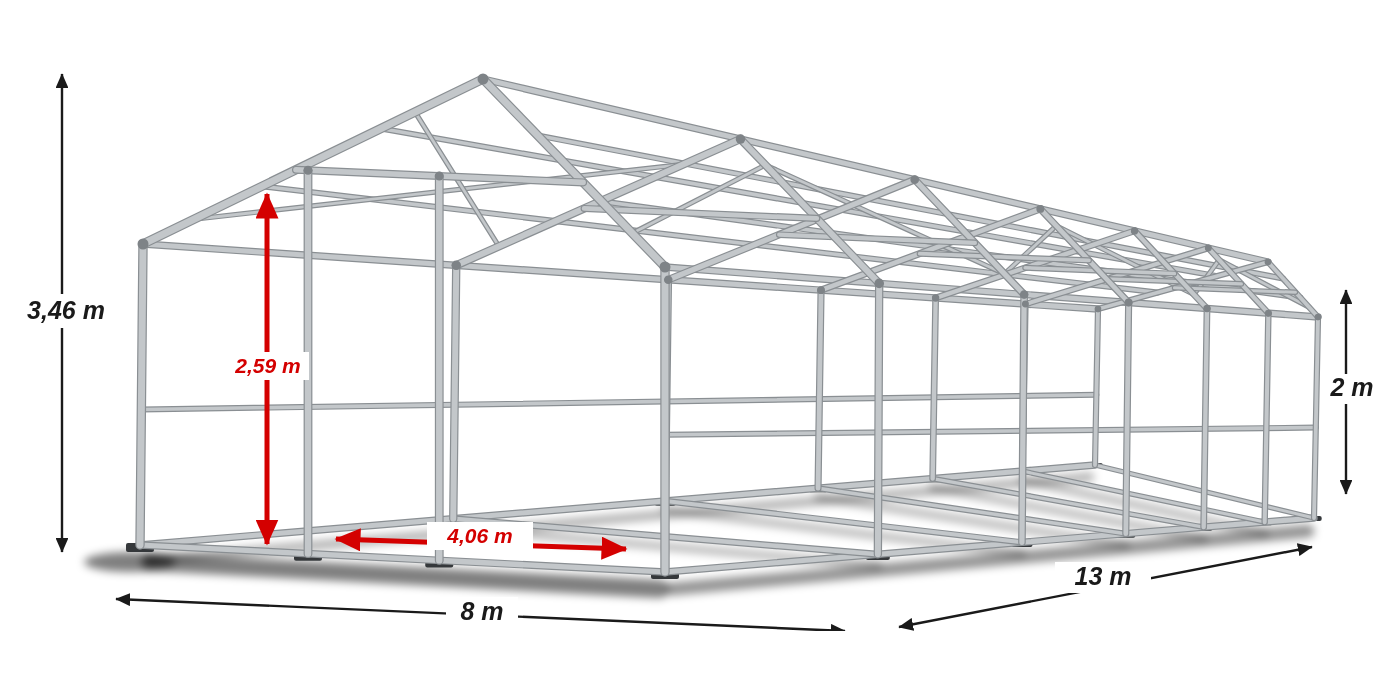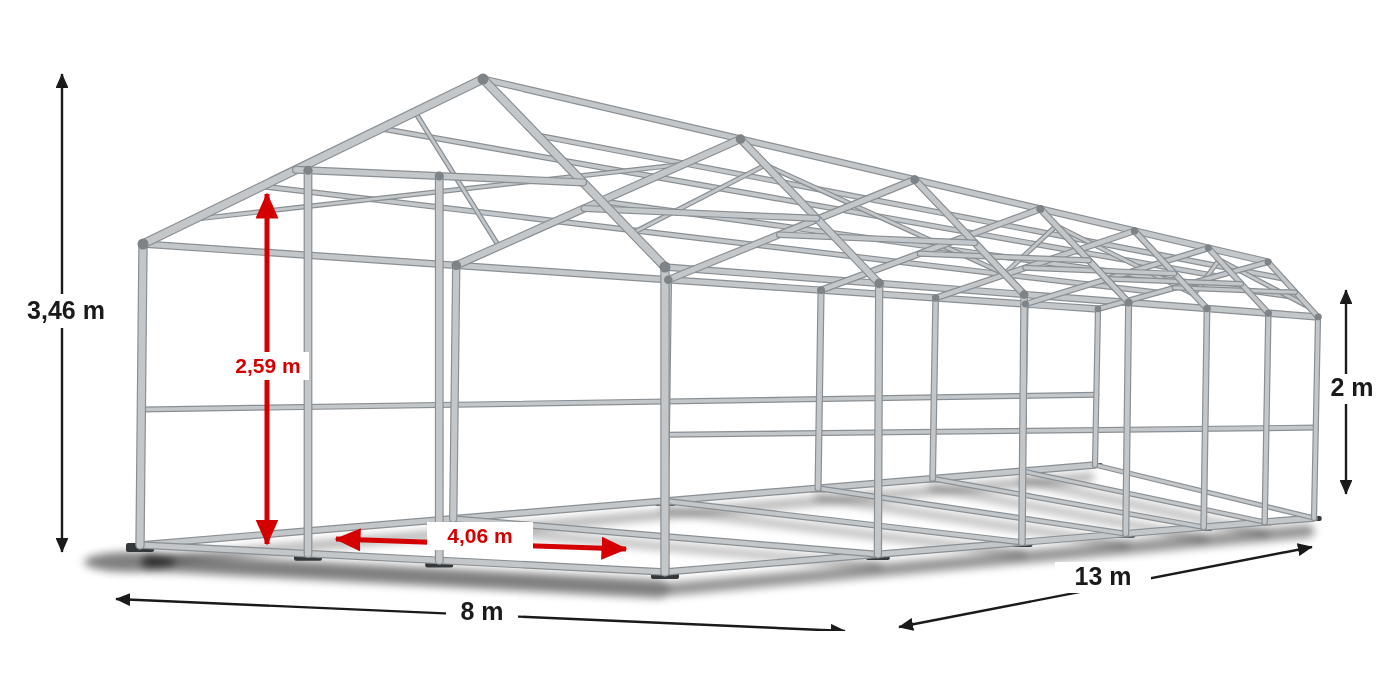--- a/index.html
+++ b/index.html
@@ -1,17 +1,17 @@
 <!DOCTYPE html>
 <html><head>
 <meta charset="utf-8">
 <style>
   html,body{margin:0;padding:0;background:#ffffff;}
   .stage{position:relative;width:1400px;height:631px;background:#ffffff;overflow:hidden;
-         font-family:"Liberation Sans",sans-serif;}
+         font-family:"Liberation Sans",sans-serif;font-style:italic;}
   svg text{font-family:"Liberation Sans",sans-serif;}
   .dim-black{font-size:25px;font-weight:bold;fill:#1a1a1a;text-anchor:middle;}
   .dim-red{font-size:21px;font-weight:bold;fill:#d40000;text-anchor:middle;}
 </style>
 </head>
 <body>
 
 <div class="stage">
   <svg id="tent-svg" viewBox="0 0 1400 700" width="1400" height="700">
     <defs>

